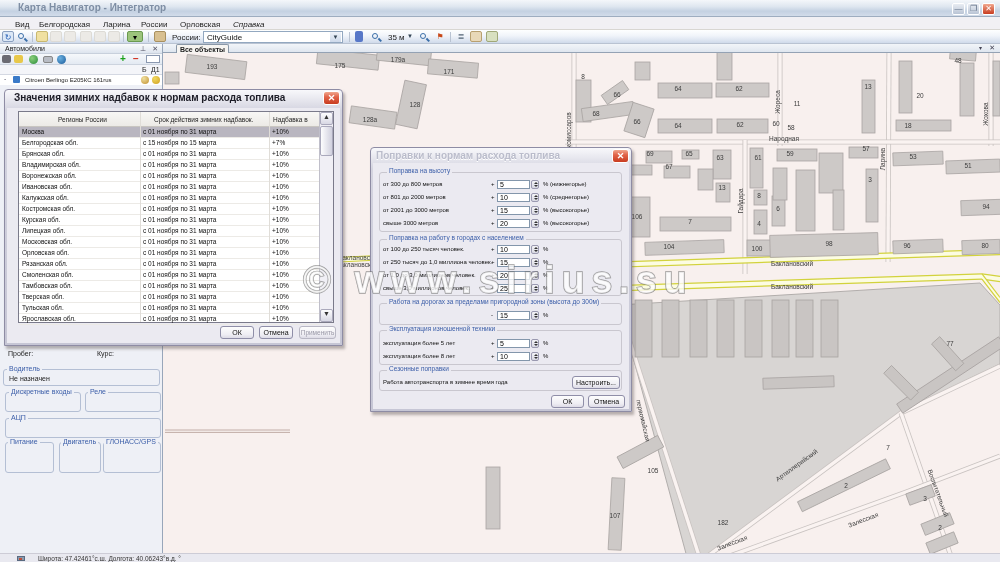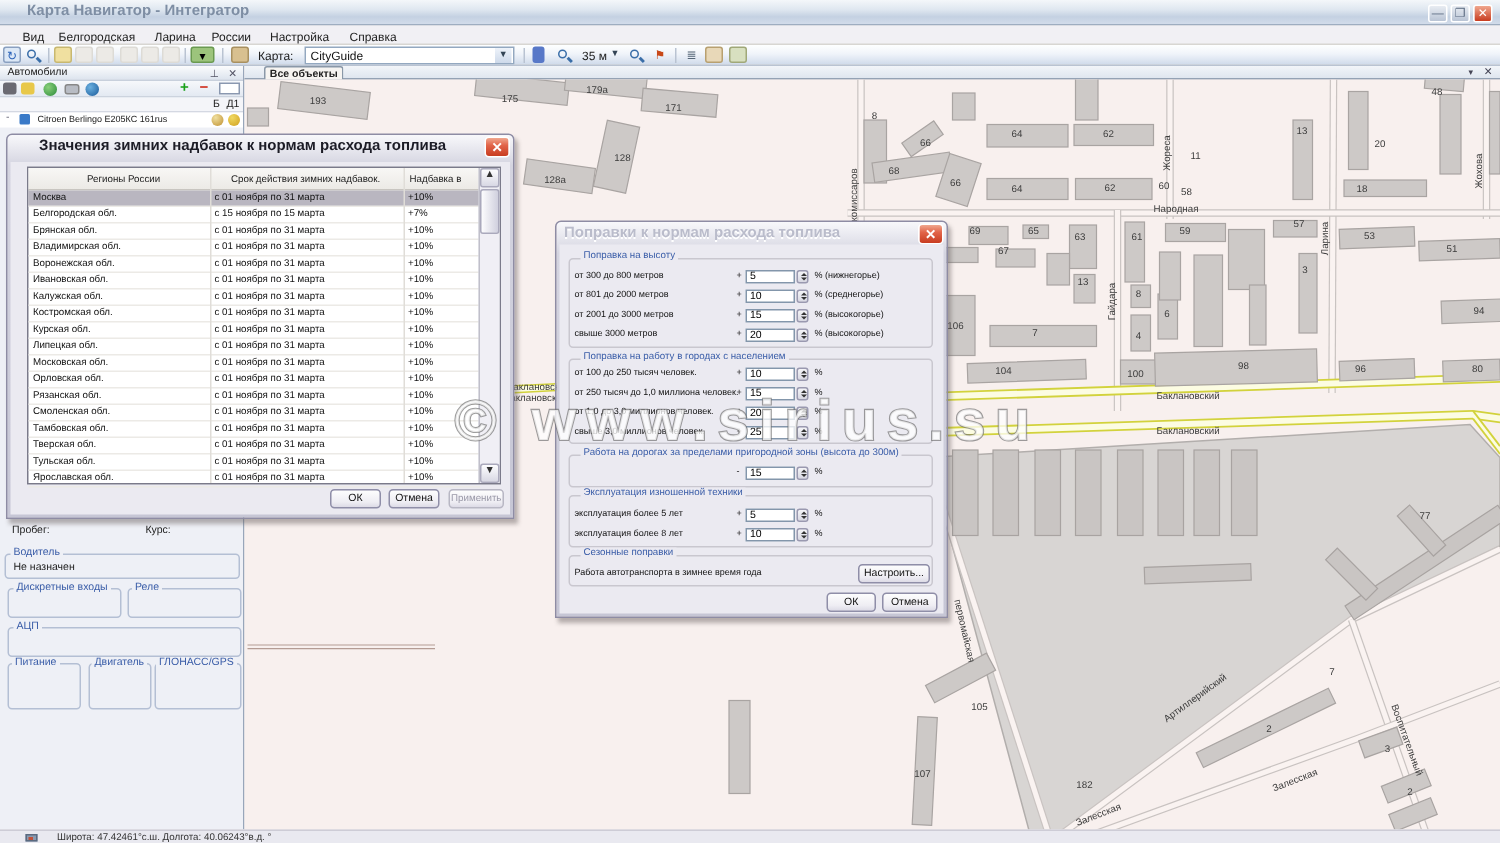--- a/index.html
+++ b/index.html
@@ -75,40 +75,40 @@
   <div class="abs" id="titletxt">Карта Навигатор - Интегратор</div>
   <div class="abs winbtn" style="left:952px;">—</div>
   <div class="abs winbtn" style="left:967px;">❐</div>
   <div class="abs winbtn" style="left:982px; background:linear-gradient(#f0a78e,#c83c20); color:#fff;">✕</div>
 
   <div class="abs" id="menubar">
     <span class="mi" style="left:15px;">Вид</span>
     <span class="mi" style="left:39px;">Белгородская</span>
     <span class="mi" style="left:103px;">Ларина</span>
     <span class="mi" style="left:141px;">России</span>
-    <span class="mi" style="left:180px;">Настройка</span>
-    <span class="mi" style="left:233px;">Справка</span>
+    <span class="mi" style="left:180px;">Орловская</span>
+    <span class="mi" style="left:233px;font-style:italic;">Справка</span>
   </div>
 
   <div class="abs" id="toolbar">
     <div class="tbi" style="left:2px; border:1px solid #8aa0c0; background:#dce8f6; color:#2a62b8;">↻</div>
     <div style="position:absolute; left:18px; top:3px; width:6px; height:6px; border:1.5px solid #3a6ea8; border-radius:50%;"></div>
       <div style="position:absolute; left:24px; top:9px; width:4px; height:1.5px; background:#3a6ea8; transform:rotate(45deg);"></div>
     <div class="tsep" style="left:32px;"></div>
     <div class="tbi" style="left:36px; background:#f0e0a0; border:1px solid #c8b870;"></div>
     <div class="tbi" style="left:50px; background:#eceae6; border:1px solid #dddbd6;"></div>
     <div class="tbi" style="left:64px; background:#eceae6; border:1px solid #dddbd6;"></div>
     <div class="tbi" style="left:80px; background:#eceae6; border:1px solid #dddbd6;"></div>
     <div class="tbi" style="left:94px; background:#eceae6; border:1px solid #dddbd6;"></div>
     <div class="tbi" style="left:108px; background:#eceae6; border:1px solid #dddbd6;"></div>
     <div class="tsep" style="left:123px;"></div>
     <div class="tbi" style="left:127px; background:#9cc47c; border:1px solid #6a9a50; width:16px;">▾</div>
     <div class="tsep" style="left:148px;"></div>
     <div class="tbi" style="left:154px; background:#d8c090; border:1px solid #a89060;"></div>
-    <span class="abs" style="left:172px; top:3px; font-size:8px; color:#222;">Карта:</span>
+    <span class="abs" style="left:172px; top:3px; font-size:8px; color:#222;">России:</span>
     <div class="abs" style="left:203px; top:1px; width:140px; height:12px; background:#fff; border:1px solid #93a8c0; font-size:8px; padding:1px 3px; color:#111;">CityGuide
       <div class="abs" style="right:1px; top:0px; width:11px; height:10px; background:linear-gradient(#eef3fa,#cdd9ea); font-size:6px; text-align:center; line-height:10px; color:#345;">▼</div>
     </div>
     <div class="tsep" style="left:349px;"></div>
     <div class="tbi" style="left:355px; background:#5878c8; width:8px;"></div>
     <div style="position:absolute; left:372px; top:3px; width:6px; height:6px; border:1.5px solid #3a6ea8; border-radius:50%;"></div>
       <div style="position:absolute; left:378px; top:9px; width:4px; height:1.5px; background:#3a6ea8; transform:rotate(45deg);"></div>
     <span class="abs" style="left:388px; top:3px; font-size:8px; color:#222;">35 м</span>
     <span class="abs" style="left:407px; top:3px; font-size:6px; color:#345;">▼</span>
     <div style="position:absolute; left:420px; top:3px; width:6px; height:6px; border:1.5px solid #3a6ea8; border-radius:50%;"></div>
@@ -349,21 +349,21 @@
     <text x="641" y="421" font-size="6.5" fill="#3c3c3c" text-anchor="middle" transform="rotate(77 641 421)">первомайская</text>
     <text x="798" y="467" font-size="6.5" fill="#3c3c3c" text-anchor="middle" transform="rotate(-36 798 467)">Артиллерийский</text>
     <text x="936" y="494" font-size="6.5" fill="#3c3c3c" text-anchor="middle" transform="rotate(70 936 494)">Воспитательный</text>
     <text x="864" y="522" font-size="6.5" fill="#3c3c3c" text-anchor="middle" transform="rotate(-21 864 522)">Залесская</text>
     <text x="733" y="545" font-size="6.5" fill="#3c3c3c" text-anchor="middle" transform="rotate(-21 733 545)">Залесская</text>
     </svg>
   </div>
 
   <div class="dlg" style="left:4px; top:89px; width:339px; height:257px; z-index:10;">
     <div class="dlgframe"></div>
-    <div class="dlgtitle" style="left:10px; color:#1c1c26;margin-left:12px;">Значения зимних надбавок к нормам расхода топлива</div>
+    <div class="dlgtitle" style="left:10px; color:#1c1c26;">Значения зимних надбавок к нормам расхода топлива</div>
     <div class="xbtn" style="right:3px; top:2px;">✕</div>
     <div class="dlgbody" style="top:19px;">
       <div id="tbl">
         <div id="tblhdr">
           <span style="position:absolute; left:39px; top:4px;">Регионы России</span>
           <span style="position:absolute; left:135px; top:4px;">Срок действия зимних надбавок.</span>
           <span style="position:absolute; left:254px; top:4px;">Надбавка в</span>
         </div>
         <div class="trow" style="top:15px; background:#b9b6c0;">
             <span class="c1">Москва</span>

